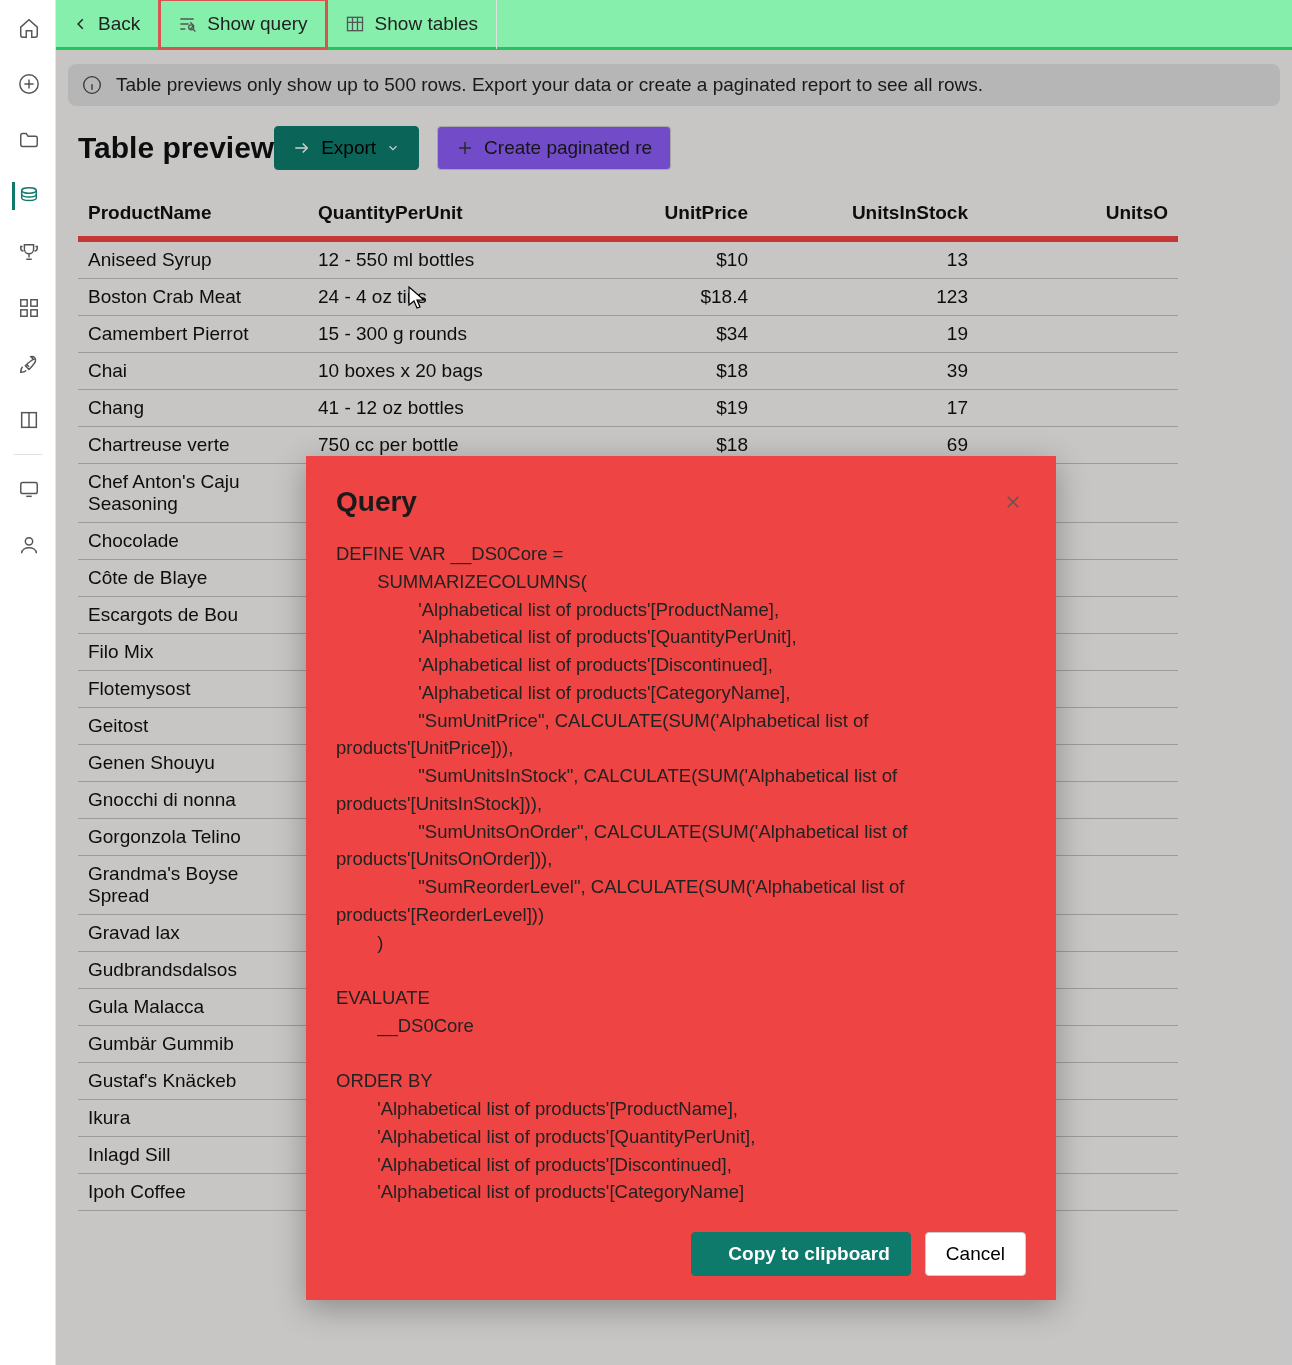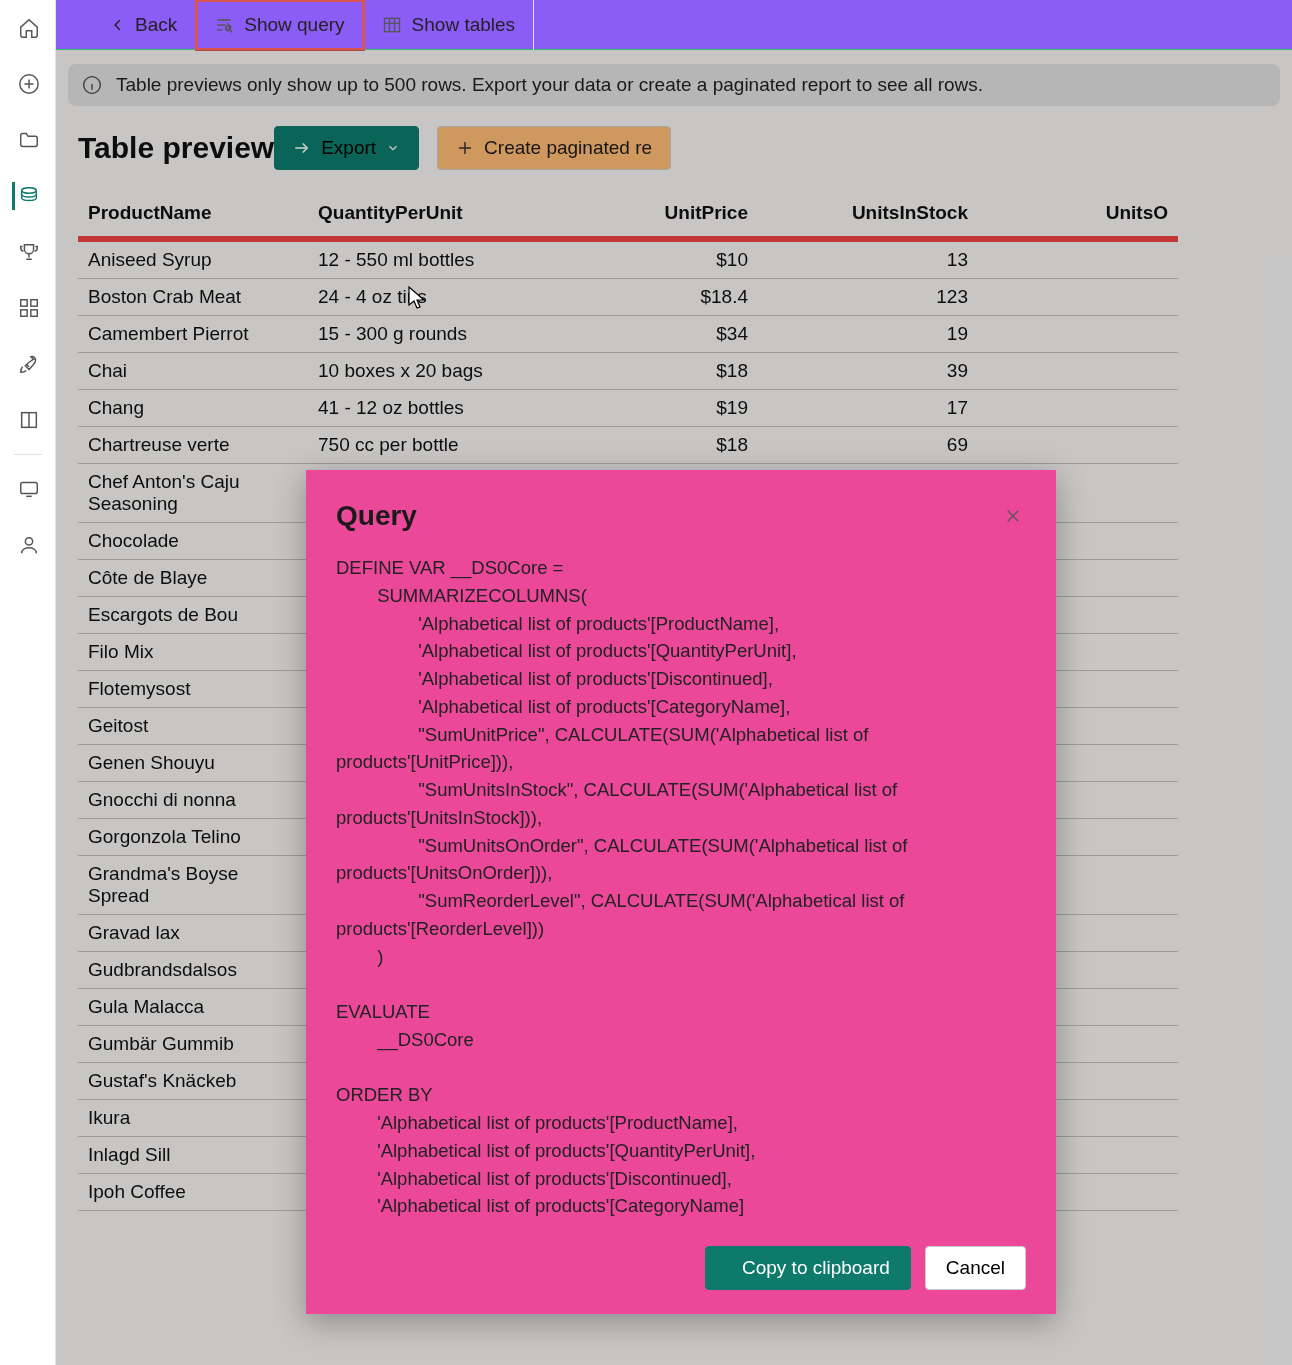--- a/index.html
+++ b/index.html
@@ -3,47 +3,47 @@
 <meta charset="utf-8">
 <style>
   * { box-sizing: border-box; margin: 0; padding: 0; }
   html, body { width: 1292px; height: 1365px; font-family: "Segoe UI", Arial, sans-serif; background: #f3f2f1; overflow: hidden; color: #1a1a1a; }
   .app { display: flex; height: 100%; }
   .sidebar { width: 56px; background: #fff; border-right: 1px solid #e5e5e5; display: flex; flex-direction: column; align-items: center; padding-top: 14px; gap: 28px; }
   .sidebar .item { width: 28px; height: 28px; display:flex; align-items:center; justify-content:center; color:#555; border-left: 3px solid transparent; margin-left:-3px; padding-left:3px; }
   .sidebar .item.active { color:#0f7a6c; border-left-color:#0f7a6c; }
   .sidebar .divider { width: 28px; height:1px; background:#e0e0e0; margin: -8px 0; }
   .main { flex:1; display:flex; flex-direction:column; position:relative; }
-  .toolbar { display:flex; align-items:center; background:#8b5cf6; border-bottom:1px solid #22c55e; height:50px;padding-left:37px; }
+  .toolbar { display:flex; align-items:center; background:#86efac; border-bottom:3px solid #22c55e; height:50px; }
   .toolbar .btn { display:flex; align-items:center; gap:10px; padding:0 18px; height:50px; font-size:19px; color:#222; cursor:pointer; border-right:1px solid #e0e0e0; }
   .toolbar .btn.highlight { outline:3px solid #d9534f; outline-offset:-2px; }
   .infobar { display:flex; align-items:center; gap:14px; margin:14px 12px 0 12px; padding:10px 14px; background:rgba(0,0,0,0.08); border-radius:8px; font-size:19px; color:#222; }
   .headerrow { display:flex; align-items:center; padding:20px 12px 10px 22px; }
   .headerrow h1 { font-size:30px; font-weight:700; color:#111; }
   .headerbtns { display:flex; gap:18px; }
-  .hbtn { display:flex; align-items:center; gap:10px; padding:10px 18px; font-size:19px; border-radius:4px; border:1px solid #ccc; background:#fdba74; cursor:pointer; }
+  .hbtn { display:flex; align-items:center; gap:10px; padding:10px 18px; font-size:19px; border-radius:4px; border:1px solid #ccc; background:#8b5cf6; cursor:pointer; }
   .hbtn.primary { background:#0e7a6c; color:#000000; border-color:#0e7a6c; }
   .tablewrap { margin:10px 0 0 22px; overflow:hidden; }
   table { border-collapse:collapse; width: 1100px; }
   thead th { text-align:left; font-size:19px; font-weight:600; padding:12px 10px; border-bottom:6px solid #ef4444; color:#111; }
   thead th.num { text-align:right; }
   tbody td { font-size:19px; padding:7px 10px; border-bottom:1px solid #bdbdbd; color:#111; }
   tbody td.num { text-align:right; }
   
   .dim-overlay { position:absolute; inset:0; background:rgba(0,0,0,0.18); pointer-events:none; }
   .dim-overlay.inset-top { top:50px; }
   
-  .dialog { position:absolute; left:250px; top:470px; width:750px; background:#ec4899; box-shadow:0 8px 30px rgba(0,0,0,0.3); padding:30px 30px 24px 30px; z-index:10; }
+  .dialog { position:absolute; left:250px; top:456px; width:750px; background:#ef4444; box-shadow:0 8px 30px rgba(0,0,0,0.3); padding:30px 30px 24px 30px; z-index:10; }
   .dialog-header { display:flex; justify-content:space-between; align-items:center; margin-bottom:22px; }
   .dialog-header h2 { font-size:28px; font-weight:700; }
   .dialog-close { font-size:22px; color:#555; cursor:pointer; padding:4px; }
   .query-body { font-size:18.5px; line-height:1.5; white-space:pre-wrap; font-family:"Segoe UI", Arial, sans-serif; color:#222; margin-bottom:26px; }
   .dialog-footer { display:flex; justify-content:flex-end; gap:14px; }
   .dbtn { padding:10px 20px; font-size:19px; border-radius:4px; cursor:pointer; border:1px solid #ccc; background:#fff; }
-  .dbtn.primary { background:#0e7a6c; color:#fff; border-color:#0e7a6c; font-weight:400;padding-left:36px; }
+  .dbtn.primary { background:#0e7a6c; color:#fff; border-color:#0e7a6c; font-weight:700;padding-left:36px; }
   
   .cursor { position:absolute; left:352px; top:286px; z-index:5; pointer-events:none; }
   svg { display:block; }
 </style>
 </head>
 <body>
 
 <div class="app">
   <nav class="sidebar">
     <div class="item">

